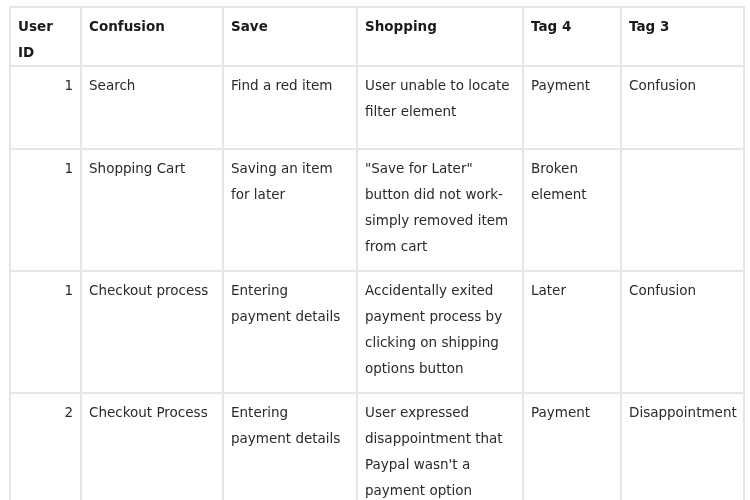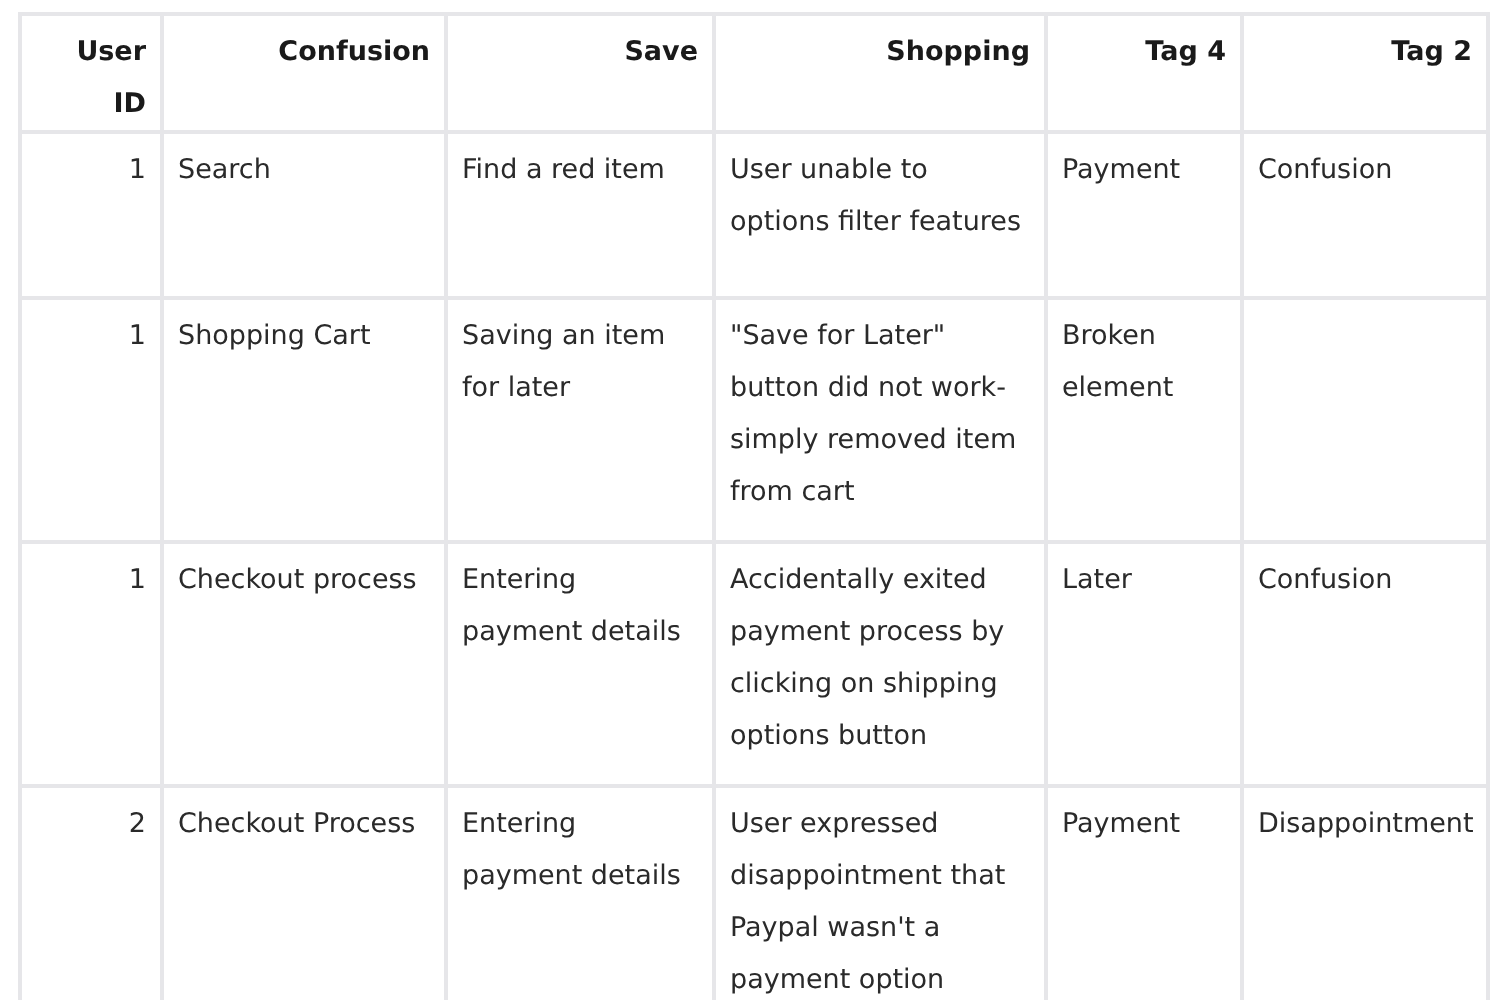--- a/index.html
+++ b/index.html
@@ -2,21 +2,21 @@
 <html><head>
   <meta charset="utf-8">
   <style>
     html, body { margin: 0; padding: 0; background: #ffffff; }
     body { width: 750px; height: 500px; position: relative; overflow: hidden;
            font-family: "DejaVu Sans", sans-serif; color: #222; }
     table { position: absolute; left: 9px; top: 6px; border-collapse: collapse;
             table-layout: fixed; width: 734px; }
     th, td { border: 2px solid #e6e6e9; vertical-align: top; text-align: left;
              font-size: 13.5px; line-height: 26px; padding: 5px 7px 0 7px; }
-    th { font-weight: bold; height: 37px; padding-top: 5px; color: #1a1a1a; text-align: right; }
+    th { font-weight: bold; height: 37px; padding-top: 5px; color: #1a1a1a; }
     td { color: #2a2a2a; }
     td.num { text-align: right; padding-right: 7px; }
     tr.r1 td { height: 76px; }
     tr.r2 td, tr.r3 td, tr.r4 td { height: 115px; }
   </style>
 </head>
 <body>
 
 <table>
   <colgroup>
@@ -27,29 +27,29 @@
       <col style="width:98px">
       <col style="width:123px">
   </colgroup>
   <thead>
     <tr>
       <th>User ID</th>
       <th>Confusion</th>
       <th>Save</th>
       <th>Shopping</th>
       <th>Tag 4</th>
-      <th>Tag 2</th>
+      <th>Tag 3</th>
     </tr>
   </thead>
   <tbody>
     <tr class="r1">
       <td class="num">1</td>
       <td>Search</td>
       <td>Find a red item</td>
-      <td>User unable to options filter features</td>
+      <td>User unable to locate filter element</td>
       <td>Payment</td>
       <td>Confusion</td>
     </tr>
     <tr class="r2">
       <td class="num">1</td>
       <td>Shopping Cart</td>
       <td>Saving an item for later</td>
       <td>"Save for Later" button did not work- simply removed item from cart</td>
       <td>Broken element</td>
       <td></td>

